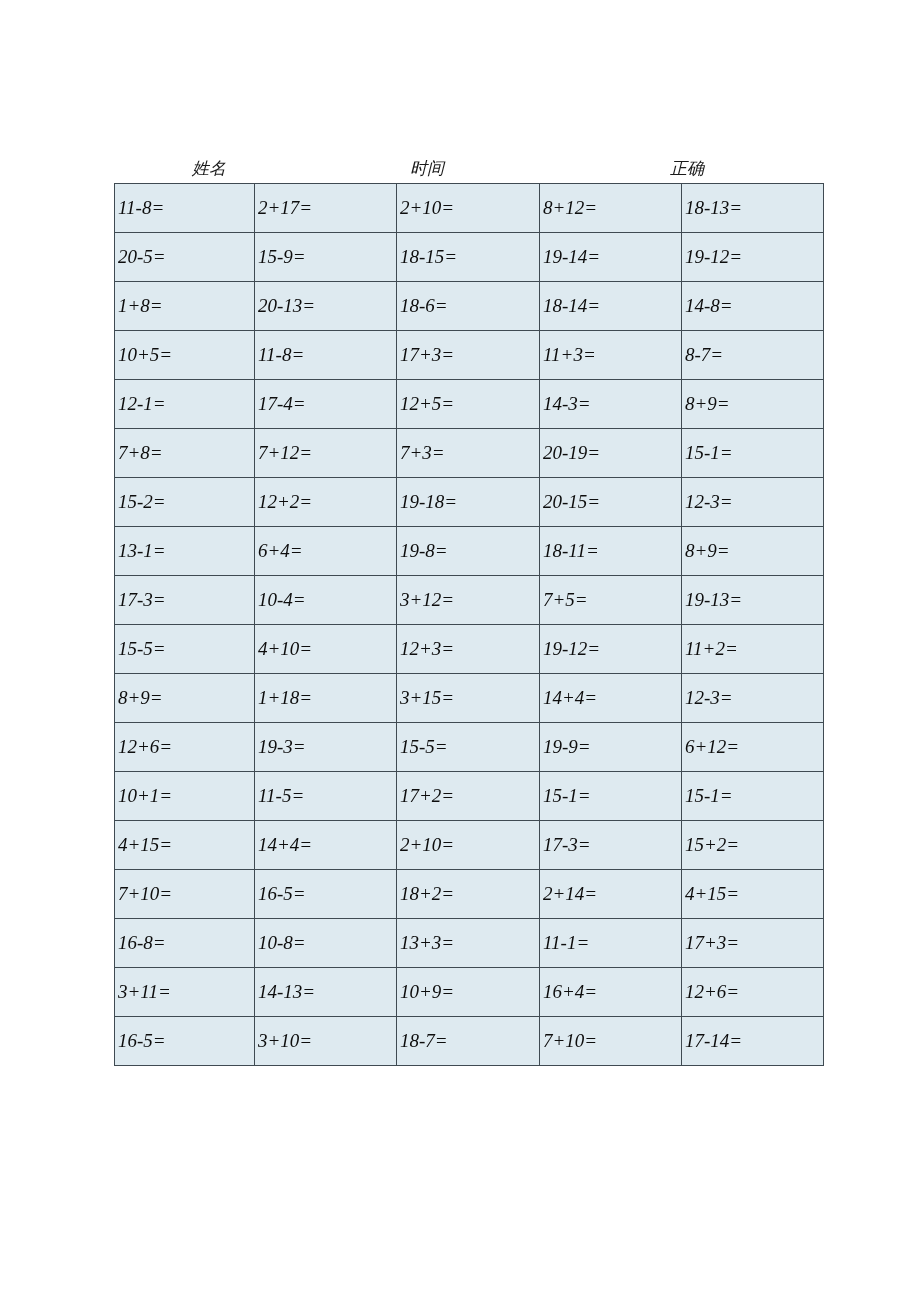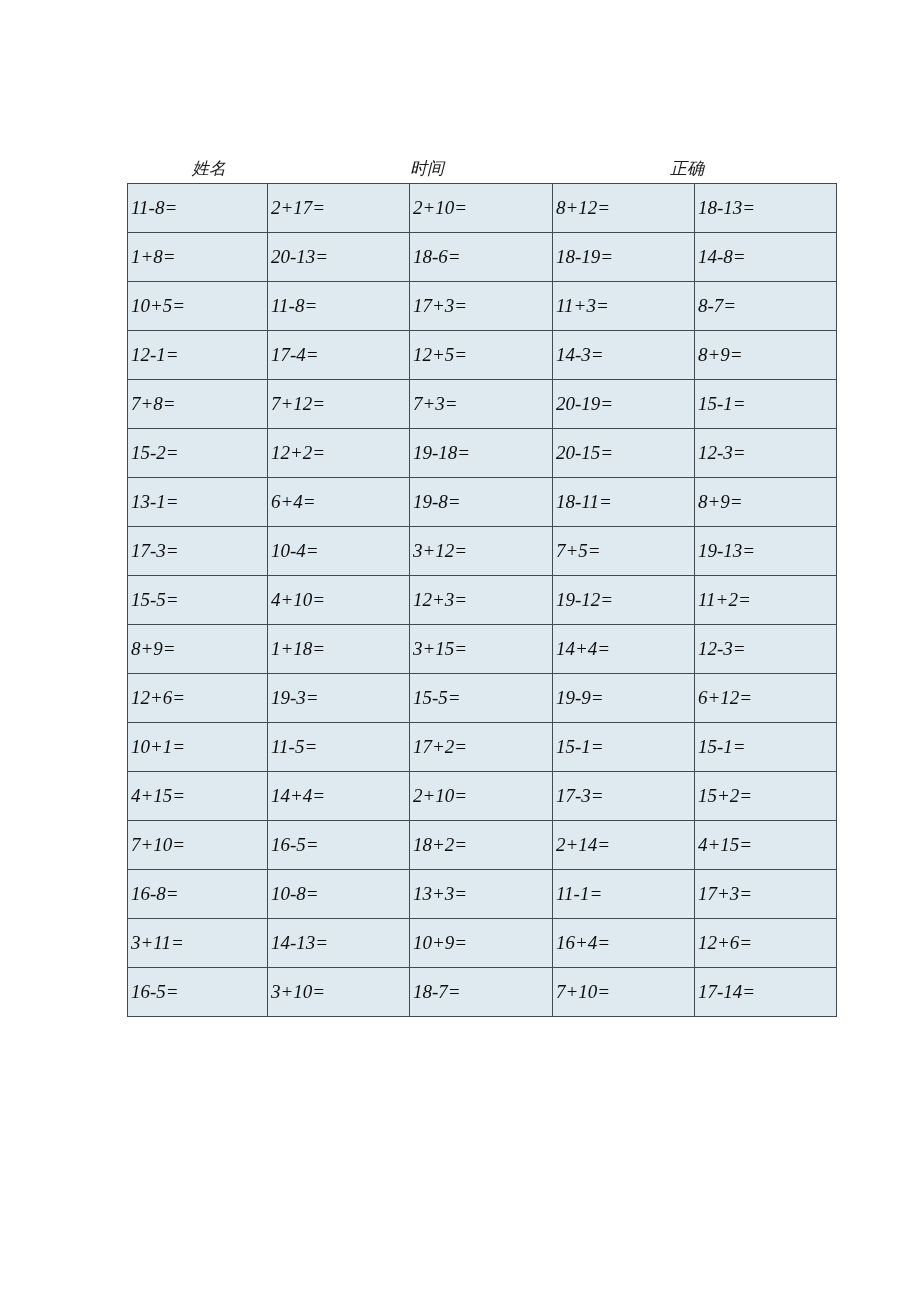--- a/index.html
+++ b/index.html
@@ -48,21 +48,20 @@
 
   
   .sheet-table {
     position: absolute;
     left: 103px;
     top: 183px;
     width: 709px;
     border-collapse: collapse;
     table-layout: fixed;
     background: #deeaf0;
-    margin-left: 13px;
   }
   .sheet-table col.c0 { width: 140px; }
   .sheet-table col.c1 { width: 142px; }
   .sheet-table col.c2 { width: 143px; }
   .sheet-table col.c3 { width: 142px; }
   .sheet-table col.c4 { width: 142px; }
 
   .sheet-table td {
     height: 49px;
     box-sizing: border-box;
@@ -100,24 +99,31 @@
     </colgroup>
     <tbody id="problems-body">
     <tr>
           <td>11-8=</td>
           <td>2+17=</td>
           <td>2+10=</td>
           <td>8+12=</td>
           <td>18-13=</td>
         </tr>
         <tr>
+          <td>20-5=</td>
+          <td>15-9=</td>
+          <td>18-15=</td>
+          <td>19-14=</td>
+          <td>19-12=</td>
+        </tr>
+        <tr>
           <td>1+8=</td>
           <td>20-13=</td>
           <td>18-6=</td>
-          <td>18-19=</td>
+          <td>18-14=</td>
           <td>14-8=</td>
         </tr>
         <tr>
           <td>10+5=</td>
           <td>11-8=</td>
           <td>17+3=</td>
           <td>11+3=</td>
           <td>8-7=</td>
         </tr>
         <tr>

